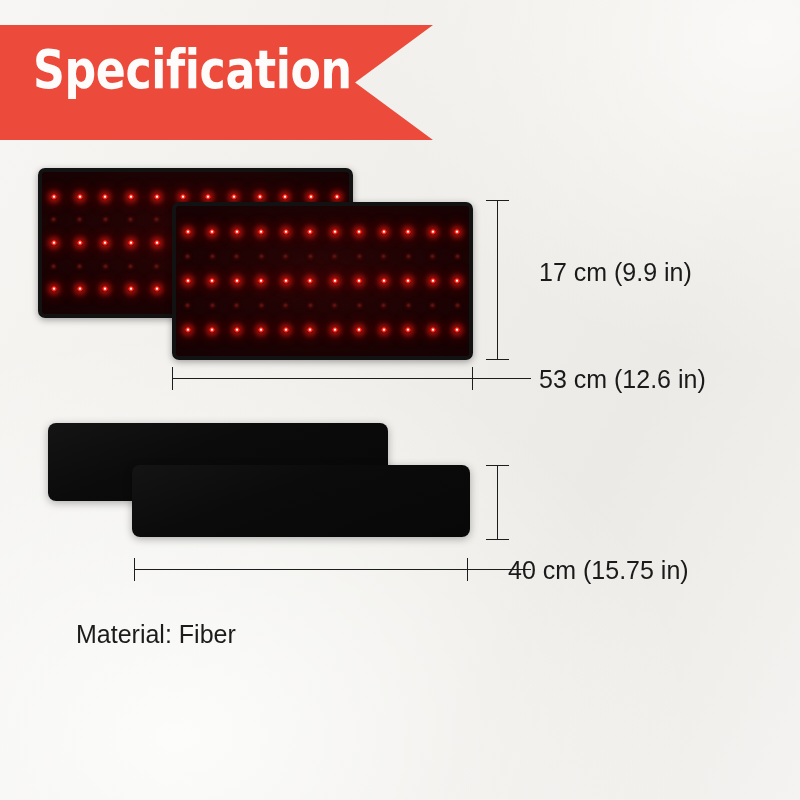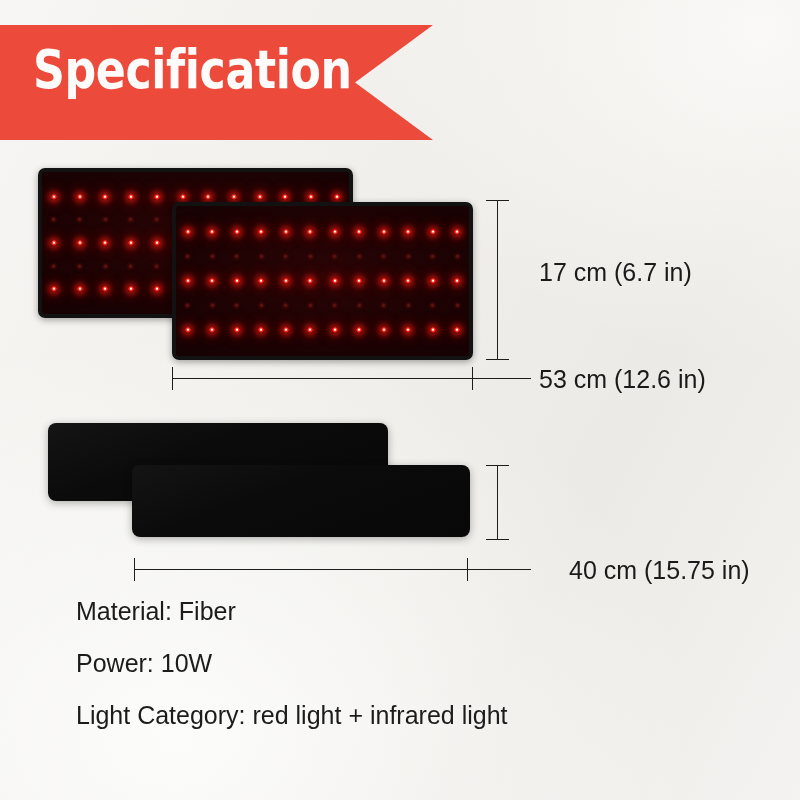--- a/index.html
+++ b/index.html
@@ -162,27 +162,27 @@
 
   .dim-h.w32   { left: 172px; top: 378px;  width: 301px; }
   .dim-lead.w32{ left: 473px; top: 378px;  width: 58px; }
   .dim-lbl.w32 { left: 539px; top: 365px; }
 
   .dim-v.h10   { left: 497px; top: 465px;  height: 75px; }
   .dim-lbl.h10 { left: 539px; top: 487px; }
 
   .dim-h.w40   { left: 134px; top: 569px;  width: 334px; }
   .dim-lead.w40{ left: 468px; top: 569px;  width: 63px; }
-  .dim-lbl.w40 { left: 569px; top: 556px; }
+  .dim-lbl.w40 { left: 508px; top: 556px; }
 
   
   .specs {
     position: absolute;
     left: 0;
-    top: 585px;
+    top: 608px;
     width: 800px;
     height: 150px;
   }
   .spec-line {
     position: absolute;
     font-size: 25px;
     color: #1c1c1c;
     white-space: nowrap;
   }
   .spec-line.c1 { left: 76px; }
@@ -346,31 +346,29 @@
           <i class="led red"></i>
           <i class="led red"></i>
       </div>
     </div>
   </div>
 
   <div class="strip back"></div>
   <div class="strip front"></div>
 
   <div class="dim-v h17"></div>
-  <div class="dim-label dim-lbl h17">17 cm (6.7 in)</div>
+  <div class="dim-label dim-lbl h17">17 cm (9.9 in)</div>
 
   <div class="dim-h w32"></div>
   <div class="dim-lead w32"></div>
   <div class="dim-label dim-lbl w32">53 cm (12.6 in)</div>
 
   <div class="dim-v h10"></div>
 
   <div class="dim-h w40"></div>
   <div class="dim-lead w40"></div>
   <div class="dim-label dim-lbl w40">40 cm (15.75 in)</div>
 
   <div class="specs">
     <div class="spec-line c1 r1">Material:  Fiber</div>
-    <div class="spec-line c1 r2">Power: 10W</div>
-    <div class="spec-line c1 r3">Light Category: red light + infrared light</div>
   </div>
 
 </div>
 
 </body></html>

